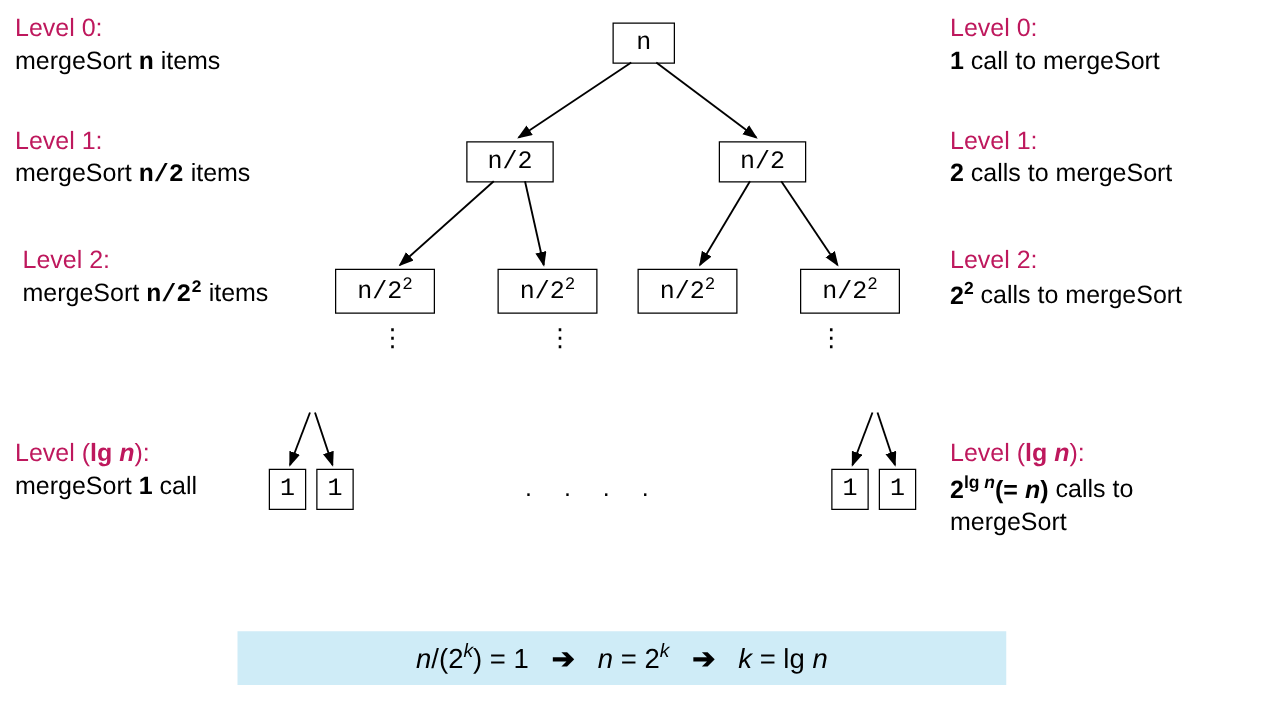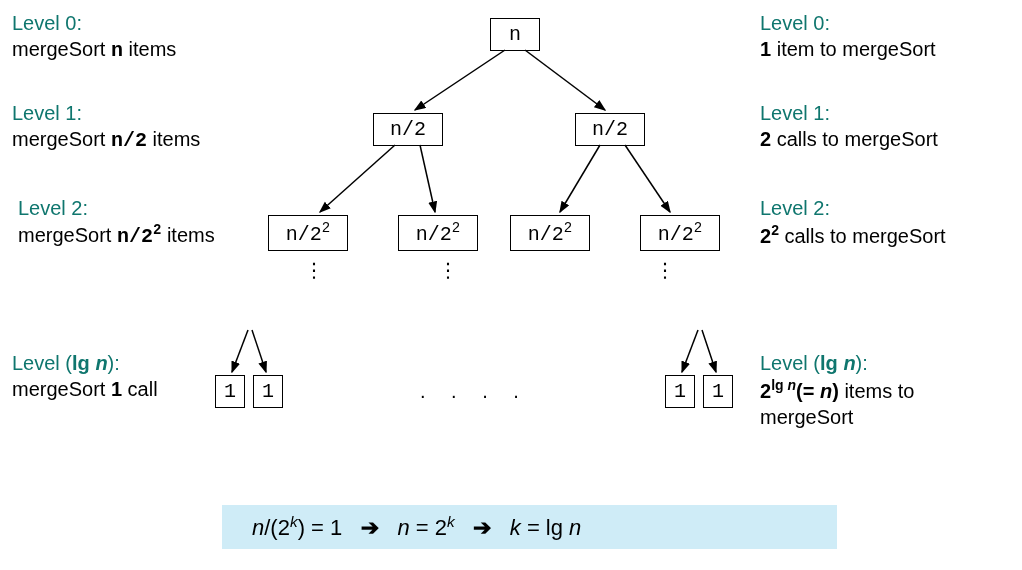--- a/index.html
+++ b/index.html
@@ -20,21 +20,21 @@
       position: absolute;
       font-size: 20px;
       line-height: 1.3;
     }
     .label-right {
       position: absolute;
       font-size: 20px;
       line-height: 1.3;
     }
     .level-title {
-      color: #0f766e;
+      color: #be185d;
     }
     .mono {
       font-family: 'Courier New', monospace;
       font-weight: bold;
     }
     .node {
       position: absolute;
       border: 1px solid black;
       background: white;
       font-family: 'Courier New', monospace;
@@ -49,21 +49,21 @@
     .node-small {
       width: 30px;
       padding: 4px 2px;
     }
     .formula-bar {
       position: absolute;
       background: #CFECF7;
       font-size: 22px;
       font-style: italic;
       padding: 8px 30px;
-      margin-left: 32px;
+      text-align: center;
     }
     sup { font-size: 0.7em; }
     svg.arrows {
       position: absolute;
       top: 0;
       left: 0;
       pointer-events: none;
     }
     .vdots {
       position: absolute;
@@ -96,36 +96,36 @@
     <span>mergeSort </span><span class="mono"><span>n/2</span><sup>2</sup></span><span> items</span>
   </div>
 
   <div class="label-left" style="left:12px; top:350px;">
     <span class="level-title"><span>Level (</span><b><span>lg </span><i>n</i></b><span>):</span></span><br>
     <span>mergeSort </span><b>1</b><span> call</span>
   </div>
 
   <div class="label-right" style="left:760px; top:10px;">
     <span class="level-title">Level 0:</span><br>
-    <b>1</b><span> item to mergeSort</span>
+    <b>1</b><span> call to mergeSort</span>
   </div>
 
   <div class="label-right" style="left:760px; top:100px;">
     <span class="level-title">Level 1:</span><br>
     <b>2</b><span> calls to mergeSort</span>
   </div>
 
   <div class="label-right" style="left:760px; top:195px;">
     <span class="level-title">Level 2:</span><br>
     <b><span>2</span><sup>2</sup></b><span> calls to mergeSort</span>
   </div>
 
   <div class="label-right" style="left:760px; top:350px;">
     <span class="level-title"><span>Level (</span><b><span>lg </span><i>n</i></b><span>):</span></span><br>
-    <b><span>2</span><sup>lg <i>n</i></sup><span>(= </span><i>n</i><span>)</span></b><span> items to</span><br>
+    <b><span>2</span><sup>lg <i>n</i></sup><span>(= </span><i>n</i><span>)</span></b><span> calls to</span><br>
     <span>mergeSort</span>
   </div>
 
   <div class="node node-big" style="left:490px; top:18px;">n</div>
 
   <div class="node node-big" style="left:373px; top:113px; width:70px;">n/2</div>
   <div class="node node-big" style="left:575px; top:113px; width:70px;">n/2</div>
 
   <div class="node" style="left:268px; top:215px; width:80px;"><span>n/2</span><sup>2</sup></div>
   <div class="node" style="left:398px; top:215px; width:80px;"><span>n/2</span><sup>2</sup></div>

